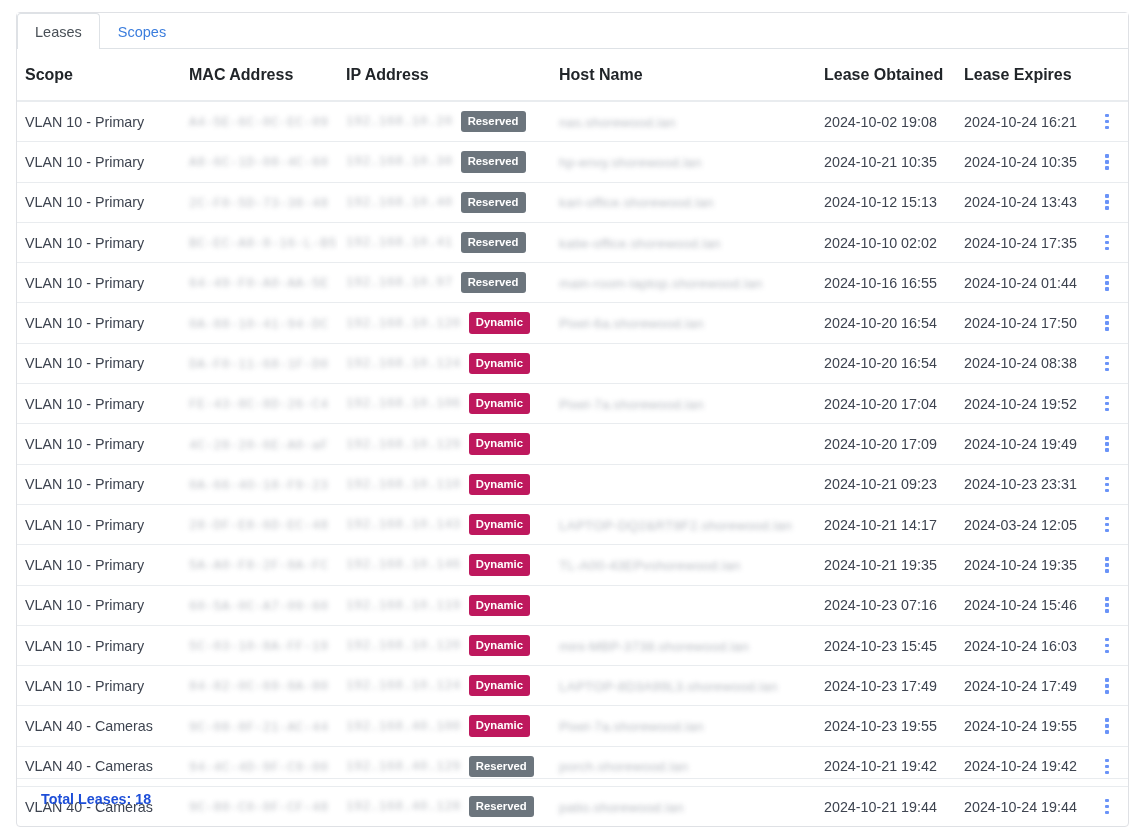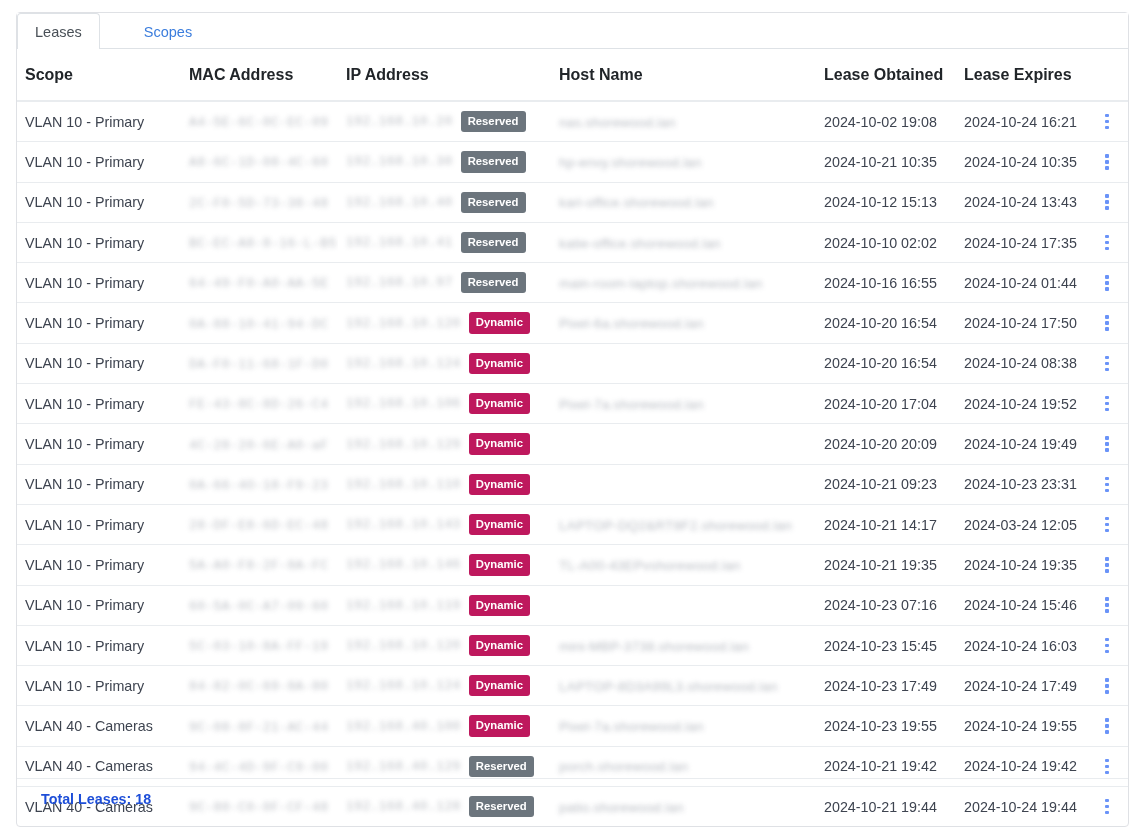--- a/index.html
+++ b/index.html
@@ -43,21 +43,20 @@
     left: 0px;
     top: 0px;
     width: 1111px;
     height: 36px;
     box-sizing: border-box;
     border-bottom: 1px solid #dee2e6;
     display: flex;
     align-items: flex-end;
     padding-left: 0px;
     background: #ffffff;
-    gap: 26px;
   }
   .tab {
     position: relative;
     padding: 9px 17px 8px 17px;
     font-size: 14.5px;
     line-height: 18px;
     cursor: pointer;
     background: transparent;
     border: 1px solid transparent;
     border-bottom: none;
@@ -386,21 +385,21 @@
             <tr>
               <td class="d-scope">VLAN 10 - Primary</td>
               <td class="d-mac"><span class="redacted">4C-28-20-6E-A0-aF</span></td>
               <td class="d-ip">
                 <div class="ipcell">
                   <span class="redacted">192.168.10.129</span>
                   <span class="badge dynamic">Dynamic</span>
                 </div>
               </td>
               <td class="d-host"></td>
-              <td class="d-obt">2024-10-20 20:09</td>
+              <td class="d-obt">2024-10-20 17:09</td>
               <td class="d-exp">2024-10-24 19:49</td>
               <td class="d-act"><span class="kebab">
                   <span></span>
                   <span></span>
                   <span></span>
                 </span></td>
             </tr>
             <tr>
               <td class="d-scope">VLAN 10 - Primary</td>
               <td class="d-mac"><span class="redacted">0A-66-4O-18-F9-23</span></td>

